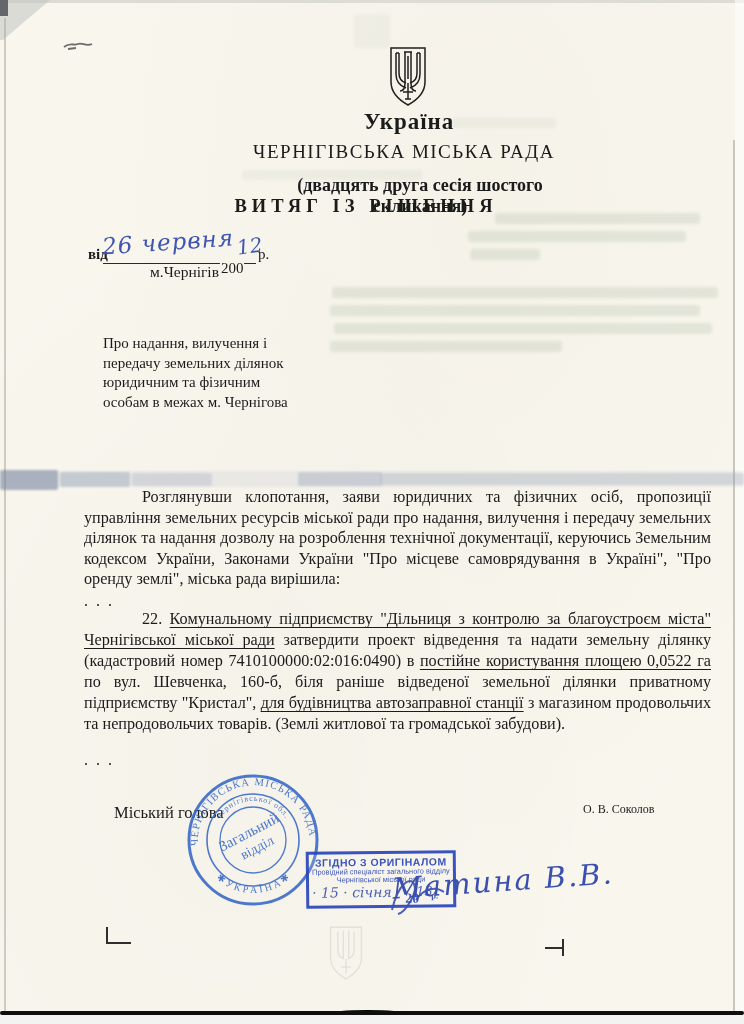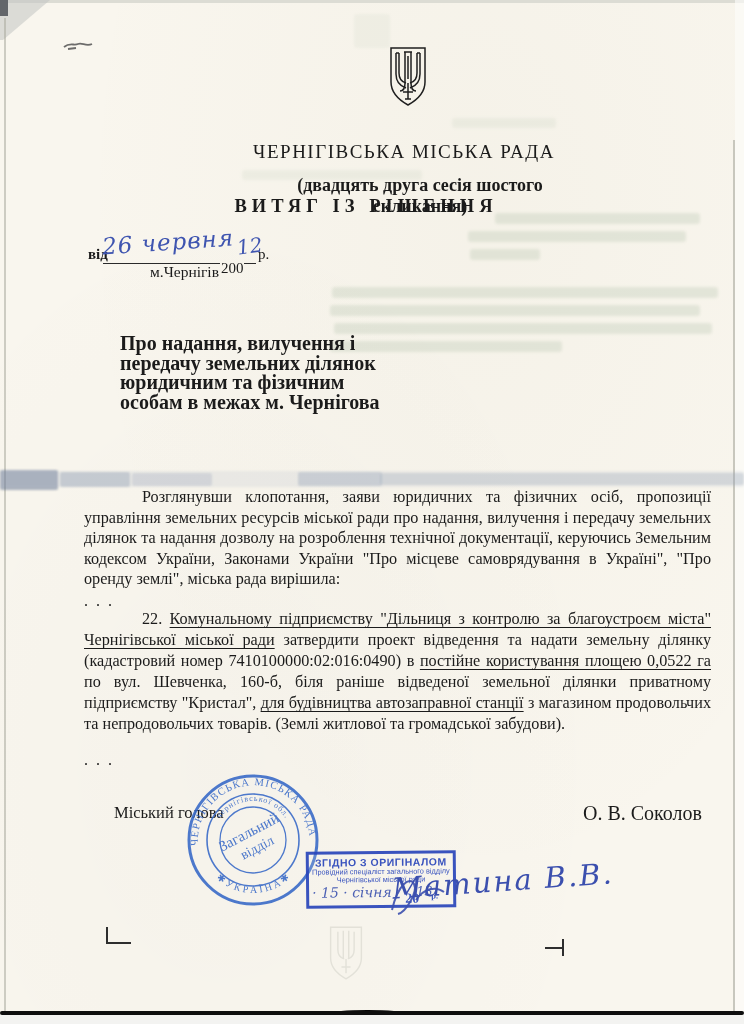--- a/index.html
+++ b/index.html
@@ -40,36 +40,36 @@
   .d-hand{left:102px;top:229px;font-size:23px;letter-spacing:1px;transform:rotate(-4deg);}
   .d-year{left:221px;top:260px;font-size:15px;}
   .d-year-hand{left:237px;top:234px;font-size:20px;transform:rotate(-8deg);}
   .d-r{left:258px;top:246px;font-size:15px;}
   .d-place{left:150px;top:263px;font-size:15.5px;}
 
   
   .ghost{background:#aebfa8;opacity:.28;border-radius:3px;filter:blur(1.6px);}
 
   
-  .subject{left:120px;top:334px;font-size:20px;line-height:19.5px;font-weight:bold;}
+  .subject{left:103px;top:334px;font-size:15px;line-height:19.5px;}
 
   
   .band{left:0;top:468px;width:744px;height:24px;filter:blur(.9px);}
   .band > div{position:absolute;border-radius:2px;}
 
   .para{left:84px;top:487px;width:627px;font-size:16.2px;line-height:20.5px;
         text-align:justify;text-indent:58px;}
   .ell1{left:84px;top:592px;font-size:16px;letter-spacing:2px;}
   .item22{left:84px;top:609px;width:627px;font-size:16.2px;line-height:21px;
         text-align:justify;text-indent:58px;}
   .useg{text-decoration:underline;text-decoration-thickness:1.1px;text-underline-offset:3px;}
   .ell2{left:84px;top:751px;font-size:16px;letter-spacing:2px;}
 
   .sig-title{left:114px;top:803px;font-size:16.5px;}
-  .sig-name{left:583px;top:802px;font-size:20px;}
+  .sig-name{left:583px;top:802px;font-size:12px;}
 
   
   .round-stamp{left:185px;top:772px;width:136px;height:136px;opacity:.85;}
   
   .cert{left:306px;top:851px;width:150px;height:57px;border:3px solid #2a46bb;
         box-sizing:border-box;color:#2a46bb;text-align:center;padding-top:2px;
         transform:rotate(-.6deg);opacity:.92;background:rgba(249,246,238,.15);}
   .cert-title{font-size:10.5px;font-weight:bold;letter-spacing:.5px;
         font-family:"Liberation Sans","DejaVu Sans",sans-serif;}
   .cert-sub{font-size:7.4px;line-height:8.2px;font-family:"Liberation Sans","DejaVu Sans",sans-serif;}
@@ -117,20 +117,21 @@
       <path d="M12,7 V27 C12,33 15,36 19,37"></path>
       <path d="M9,7 V28 C9,36 13,40 19,42"></path>
       <path d="M30,7 V27 C30,33 27,36 23,37"></path>
       <path d="M33,7 V28 C33,36 29,40 23,42"></path>
       <path d="M18,6 V37 M24,6 V37 M21,10 V33"></path>
       <path d="M18,37 C18,43 16,45 13,45 M24,37 C24,43 26,45 29,45"></path>
       <path d="M21,37 V53 M16,46 H26 M18,53 H24"></path>
     </g>
   </svg>
 
+  <div class="ctr country">Україна</div>
   <div class="ctr council">ЧЕРНІГІВСЬКА МІСЬКА РАДА</div>
   <div class="ctr session">(двадцять друга сесія шостого скликання)</div>
   <div class="ctr doctitle">ВИТЯГ ІЗ РІШЕННЯ</div>
 
   <div class="abs ghost" style="left:452px;top:118px;width:104px;height:10px;opacity:.14;"></div>
   <div class="abs ghost" style="left:242px;top:170px;width:180px;height:10px;opacity:.14;"></div>
   <div class="abs ghost" style="left:495px;top:213px;width:205px;height:11px;"></div>
   <div class="abs ghost" style="left:468px;top:231px;width:218px;height:11px;"></div>
   <div class="abs ghost" style="left:470px;top:249px;width:70px;height:11px;"></div>
   <div class="abs ghost" style="left:332px;top:287px;width:386px;height:11px;"></div>

